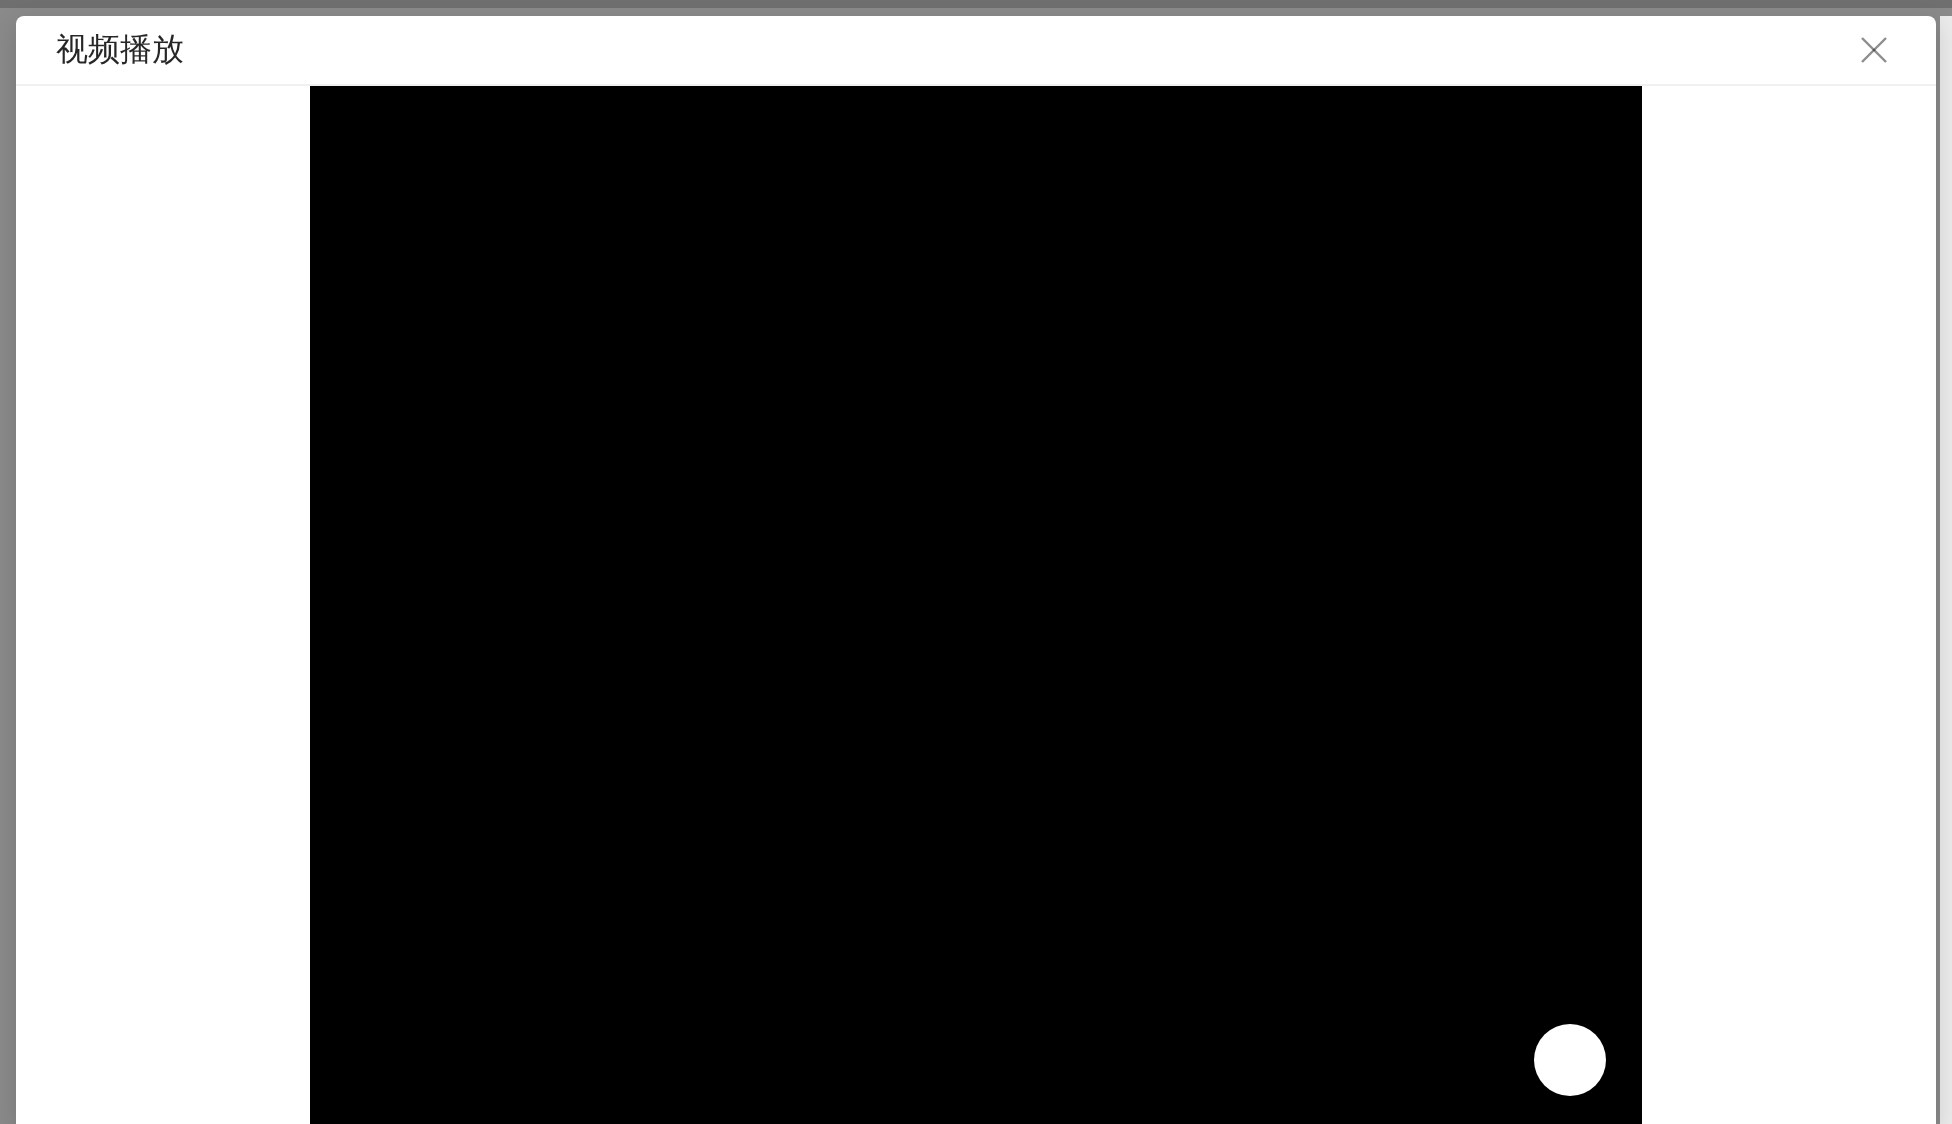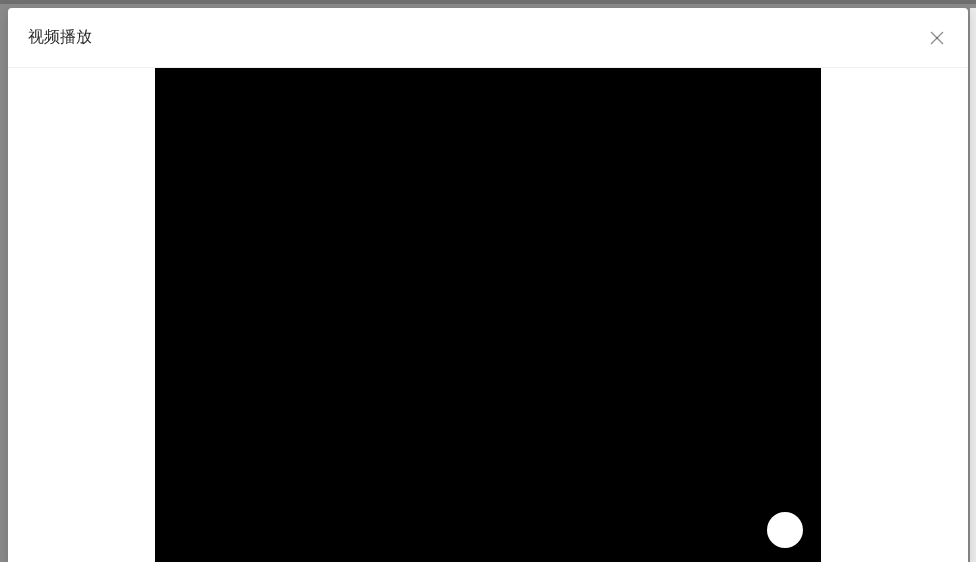--- a/index.html
+++ b/index.html
@@ -35,21 +35,21 @@
       right: 8px;
       bottom: 0;
       background: #ffffff;
       border-radius: 4px 4px 0 0;
       box-shadow: 0 4px 12px rgba(0,0,0,0.15);
       display: flex;
       flex-direction: column;
       overflow: hidden;
     }
     .modal-header {
-      height: 60px;
+      height: 35px;
       display: flex;
       align-items: center;
       justify-content: space-between;
       padding: 0 20px;
       border-bottom: 1px solid #f0f0f0;
       flex-shrink: 0;
     }
     .modal-title {
       font-size: 16px;
       color: rgba(0,0,0,0.85);

